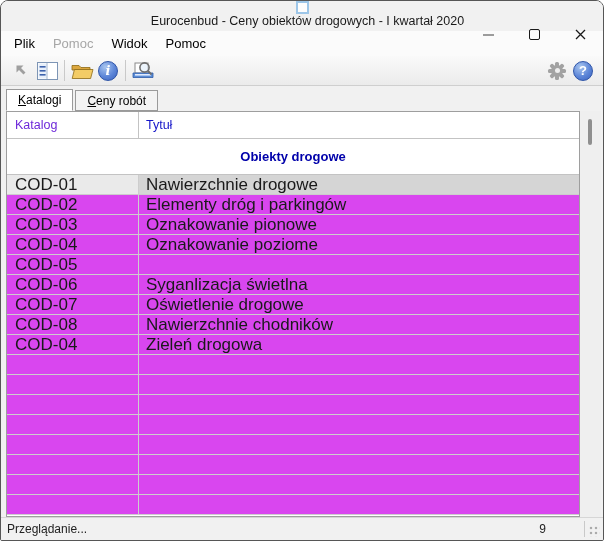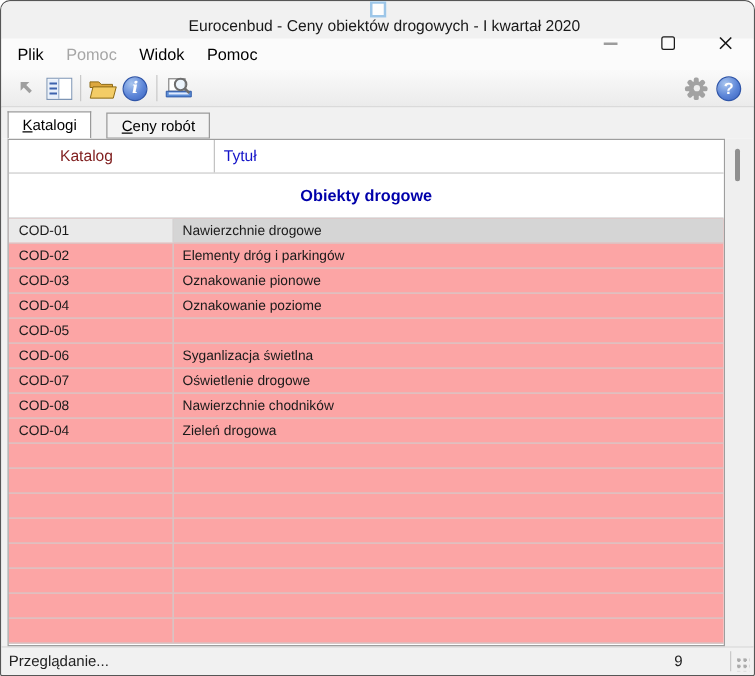--- a/index.html
+++ b/index.html
@@ -42,35 +42,35 @@
   .help-glyph { font-weight:bold; font-size:13px; line-height:1; }
 
   .gear { position:relative; width:18px; height:18px; }
   .gear .bar { position:absolute; left:7px; top:0; width:4px; height:18px; background:#a2a2a2; border-radius:1.5px; }
   .gear .b0 { transform:rotate(0deg); } .gear .b45 { transform:rotate(45deg); }
   .gear .b90 { transform:rotate(90deg); } .gear .b135 { transform:rotate(135deg); }
   .gear .hub { position:absolute; left:3px; top:3px; width:12px; height:12px; background:#a2a2a2; border-radius:50%; }
   .gear .hole { position:absolute; left:6.5px; top:6.5px; width:5px; height:5px; background:#eeeeee; border-radius:50%; }
 
   
-  .tabbar { height:25px; background:#f1f1f1; display:flex; align-items:flex-end; padding-left:5px;gap:10px; }
+  .tabbar { height:25px; background:#f1f1f1; display:flex; align-items:flex-end; padding-left:5px; }
   .tab { font-size:12px; padding:3px 11px 3px; border:1px solid #9a9a9a; margin-right:2px;
          background:#f3f3f3; color:#000; height:21px; display:flex; align-items:center; }
   .tab.active { background:#ffffff; border-bottom:1px solid #ffffff; height:22px; }
   .tab .accel { text-decoration:underline; }
 
   
   .content { height:406px; background:#f1f1f1; display:flex; padding-left:5px; }
   .grid { width:574px; height:100%; background:#ffffff; border:1px solid #9e9e9e; overflow:hidden; }
   .g-head { height:27px; display:flex; border-bottom:1px solid #c3c3c3; font-size:12.5px; background:#fff; }
-  .g-head .c1 { width:132px; border-right:1px solid #c3c3c3; display:flex; align-items:center; padding-left:8px; color:#7f1d1d;margin-left:33px; }
+  .g-head .c1 { width:132px; border-right:1px solid #c3c3c3; display:flex; align-items:center; padding-left:8px; color:#6d28d9; }
   .g-head .c2 { flex:1; display:flex; align-items:center; padding-left:7px; color:#1414c8; }
   .group-row { height:36px; display:flex; align-items:center; justify-content:center;
                border-bottom:1px solid #c3c3c3; font-size:13px; font-weight:bold; color:#0000aa; background:#fff; }
-  .row { height:20px; display:flex; font-size:11px; border-bottom:1px solid #cdcdcd; color:#1a1a1a; background:#fca5a5; }
+  .row { height:20px; display:flex; font-size:17px; border-bottom:1px solid #cdcdcd; color:#1a1a1a; background:#d946ef; }
   .row .c1 { width:132px; border-right:1px solid #cdcdcd; display:flex; align-items:center; padding-left:8px; }
   .row .c2 { flex:1; display:flex; align-items:center; padding-left:7px; }
   .row.selected .c1 { background:#eaeaea; }
   .row.selected .c2 { background:#d5d5d5; }
 
   
   .scroll-area { width:21px; height:100%; background:#efefef; position:relative; }
   .scroll-thumb { position:absolute; left:8px; top:8px; width:4px; height:26px; background:#8f8f8f; border-radius:2px; }
 
   

